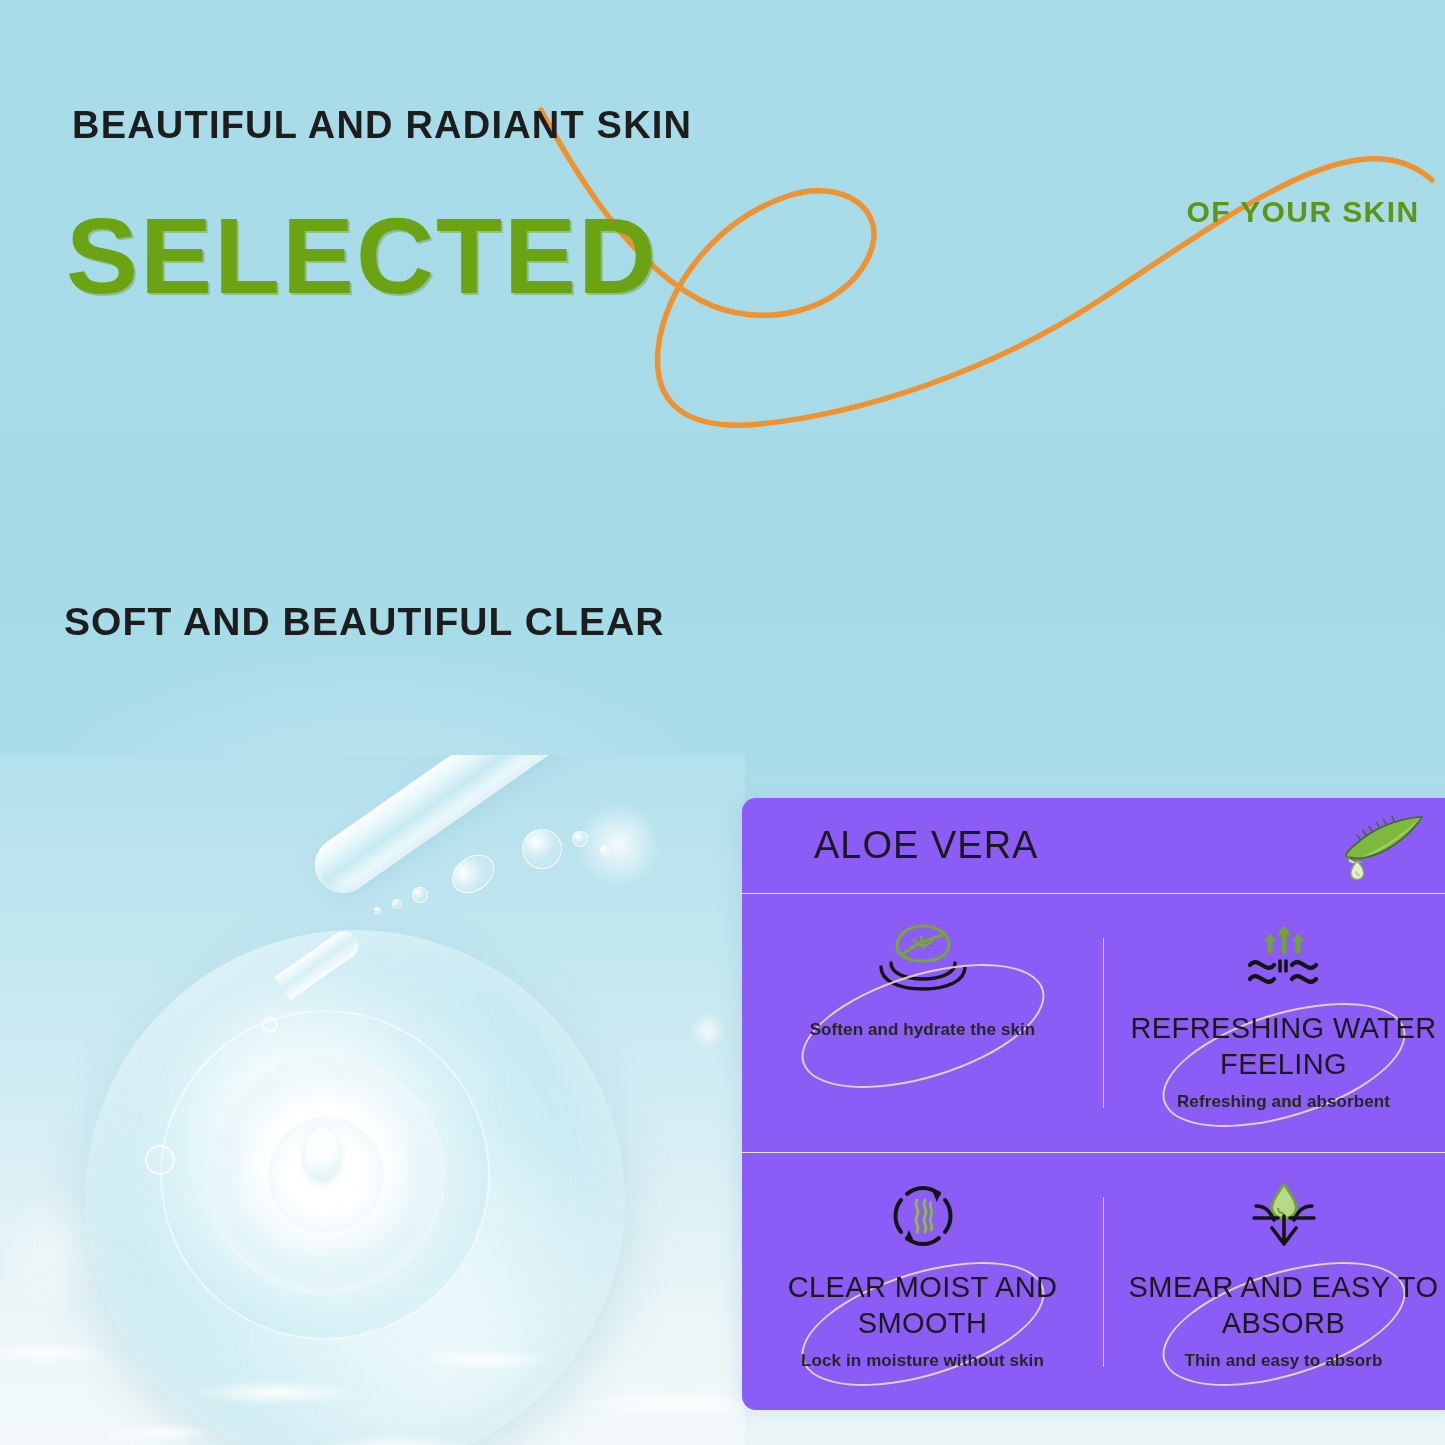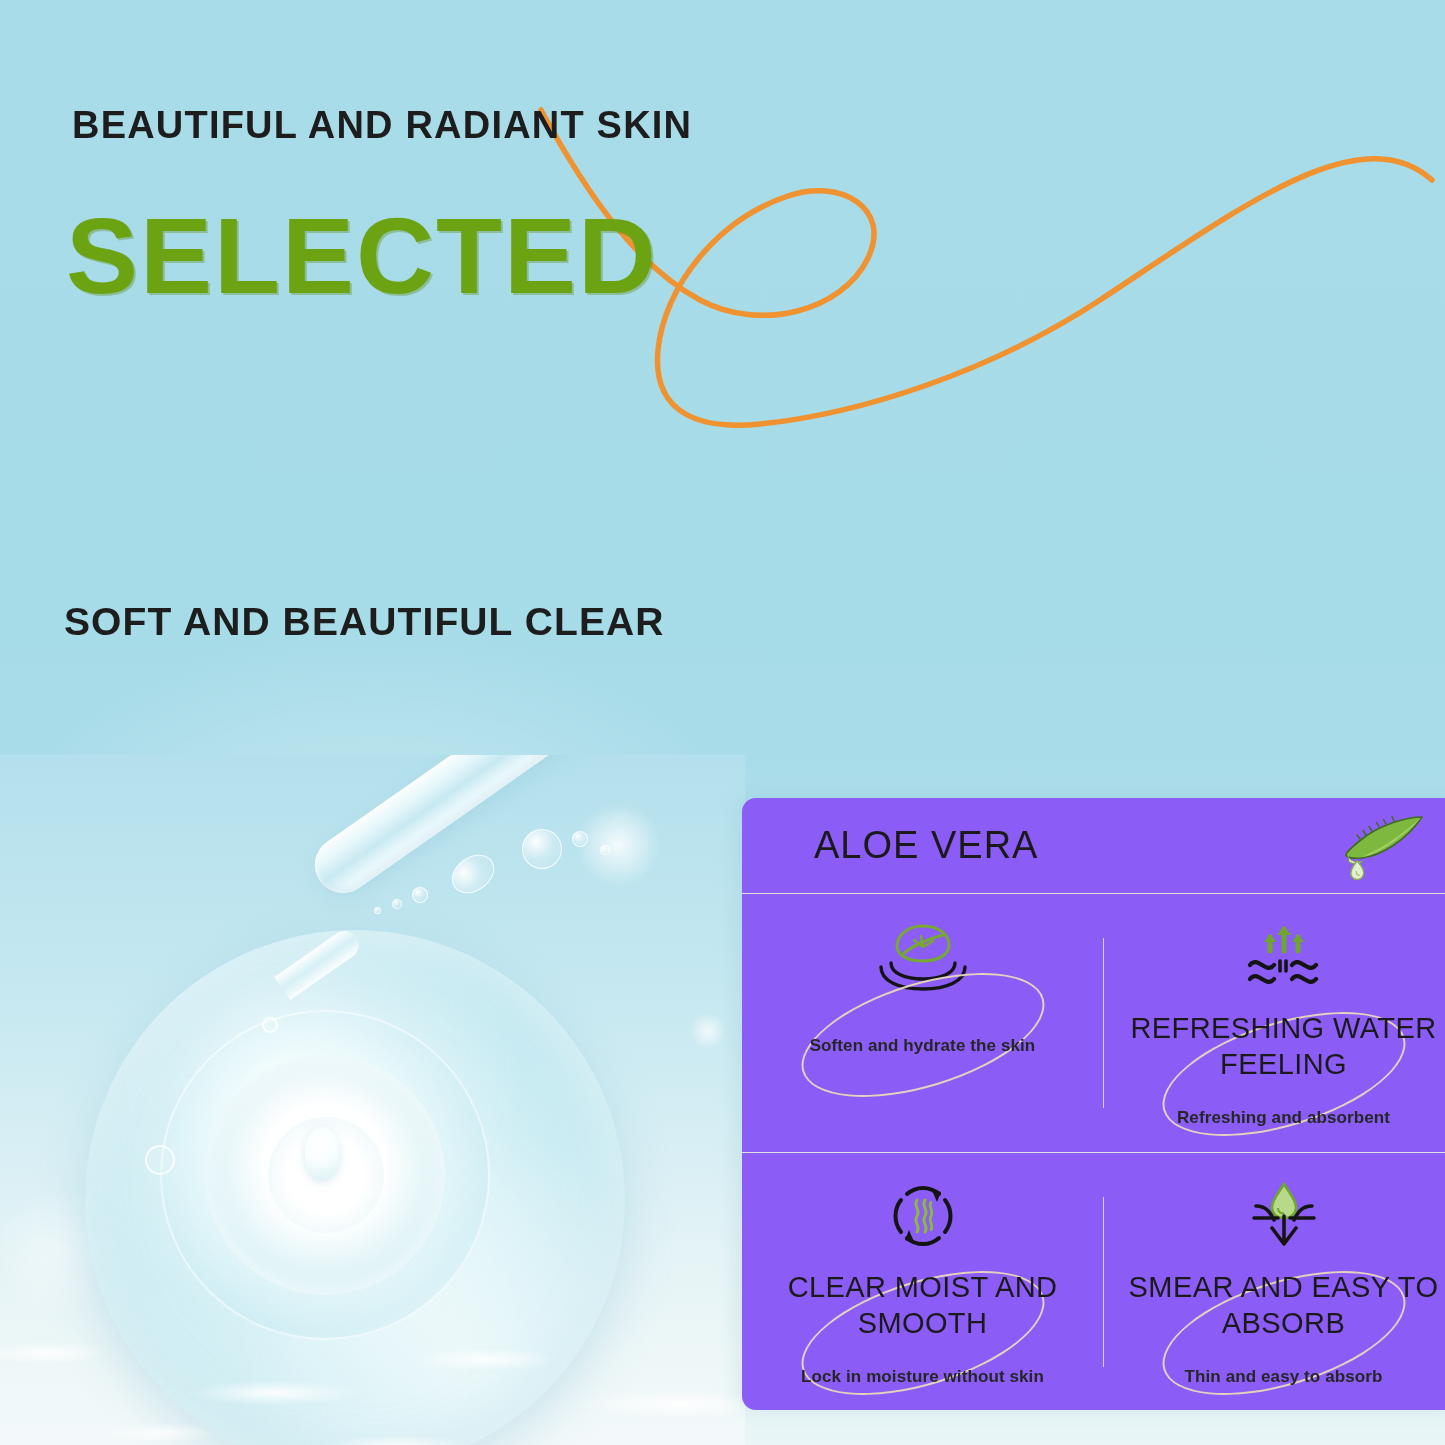--- a/index.html
+++ b/index.html
@@ -181,21 +181,21 @@
     pointer-events:none;
   }
   .feat-title {
     position:relative; z-index:2;
     font-size:29px; font-weight:400; line-height:36px;
     letter-spacing:0.4px; color:#1a1a1a;
     padding:0 14px;
   }
   .feat-sub {
     position:relative; z-index:2;
-    margin-top:26px;
+    margin-top:10px;
     font-size:17px; font-weight:bold; letter-spacing:0.1px; color:#262626;
   }
 </style>
 </head>
 <body>
 
 <div id="poster">
 
   <div class="bg-sky"></div>
 
@@ -228,20 +228,21 @@
              C1240,208 1360,116 1432,180" fill="none" stroke="#f0922f" stroke-width="5.5" stroke-linecap="round"></path>
   </svg>
 
   <div class="kicker">BEAUTIFUL AND RADIANT SKIN</div>
 
   <div class="headline">
     <span class="l1">SELECTED</span>
   </div>
 
   <div class="take-care">
+    <div>OF YOUR SKIN</div>
   </div>
 
   <div class="subhead">SOFT AND BEAUTIFUL CLEAR</div>
 
   <div class="card">
 
     <div class="card-head">
       <div class="card-title">ALOE VERA</div>
       <svg class="aloe-logo" viewBox="0 0 92 70">
         <path d="M86,6 C70,6 44,14 26,28 C16,36 10,42 10,44 C10,46 16,48 26,47

